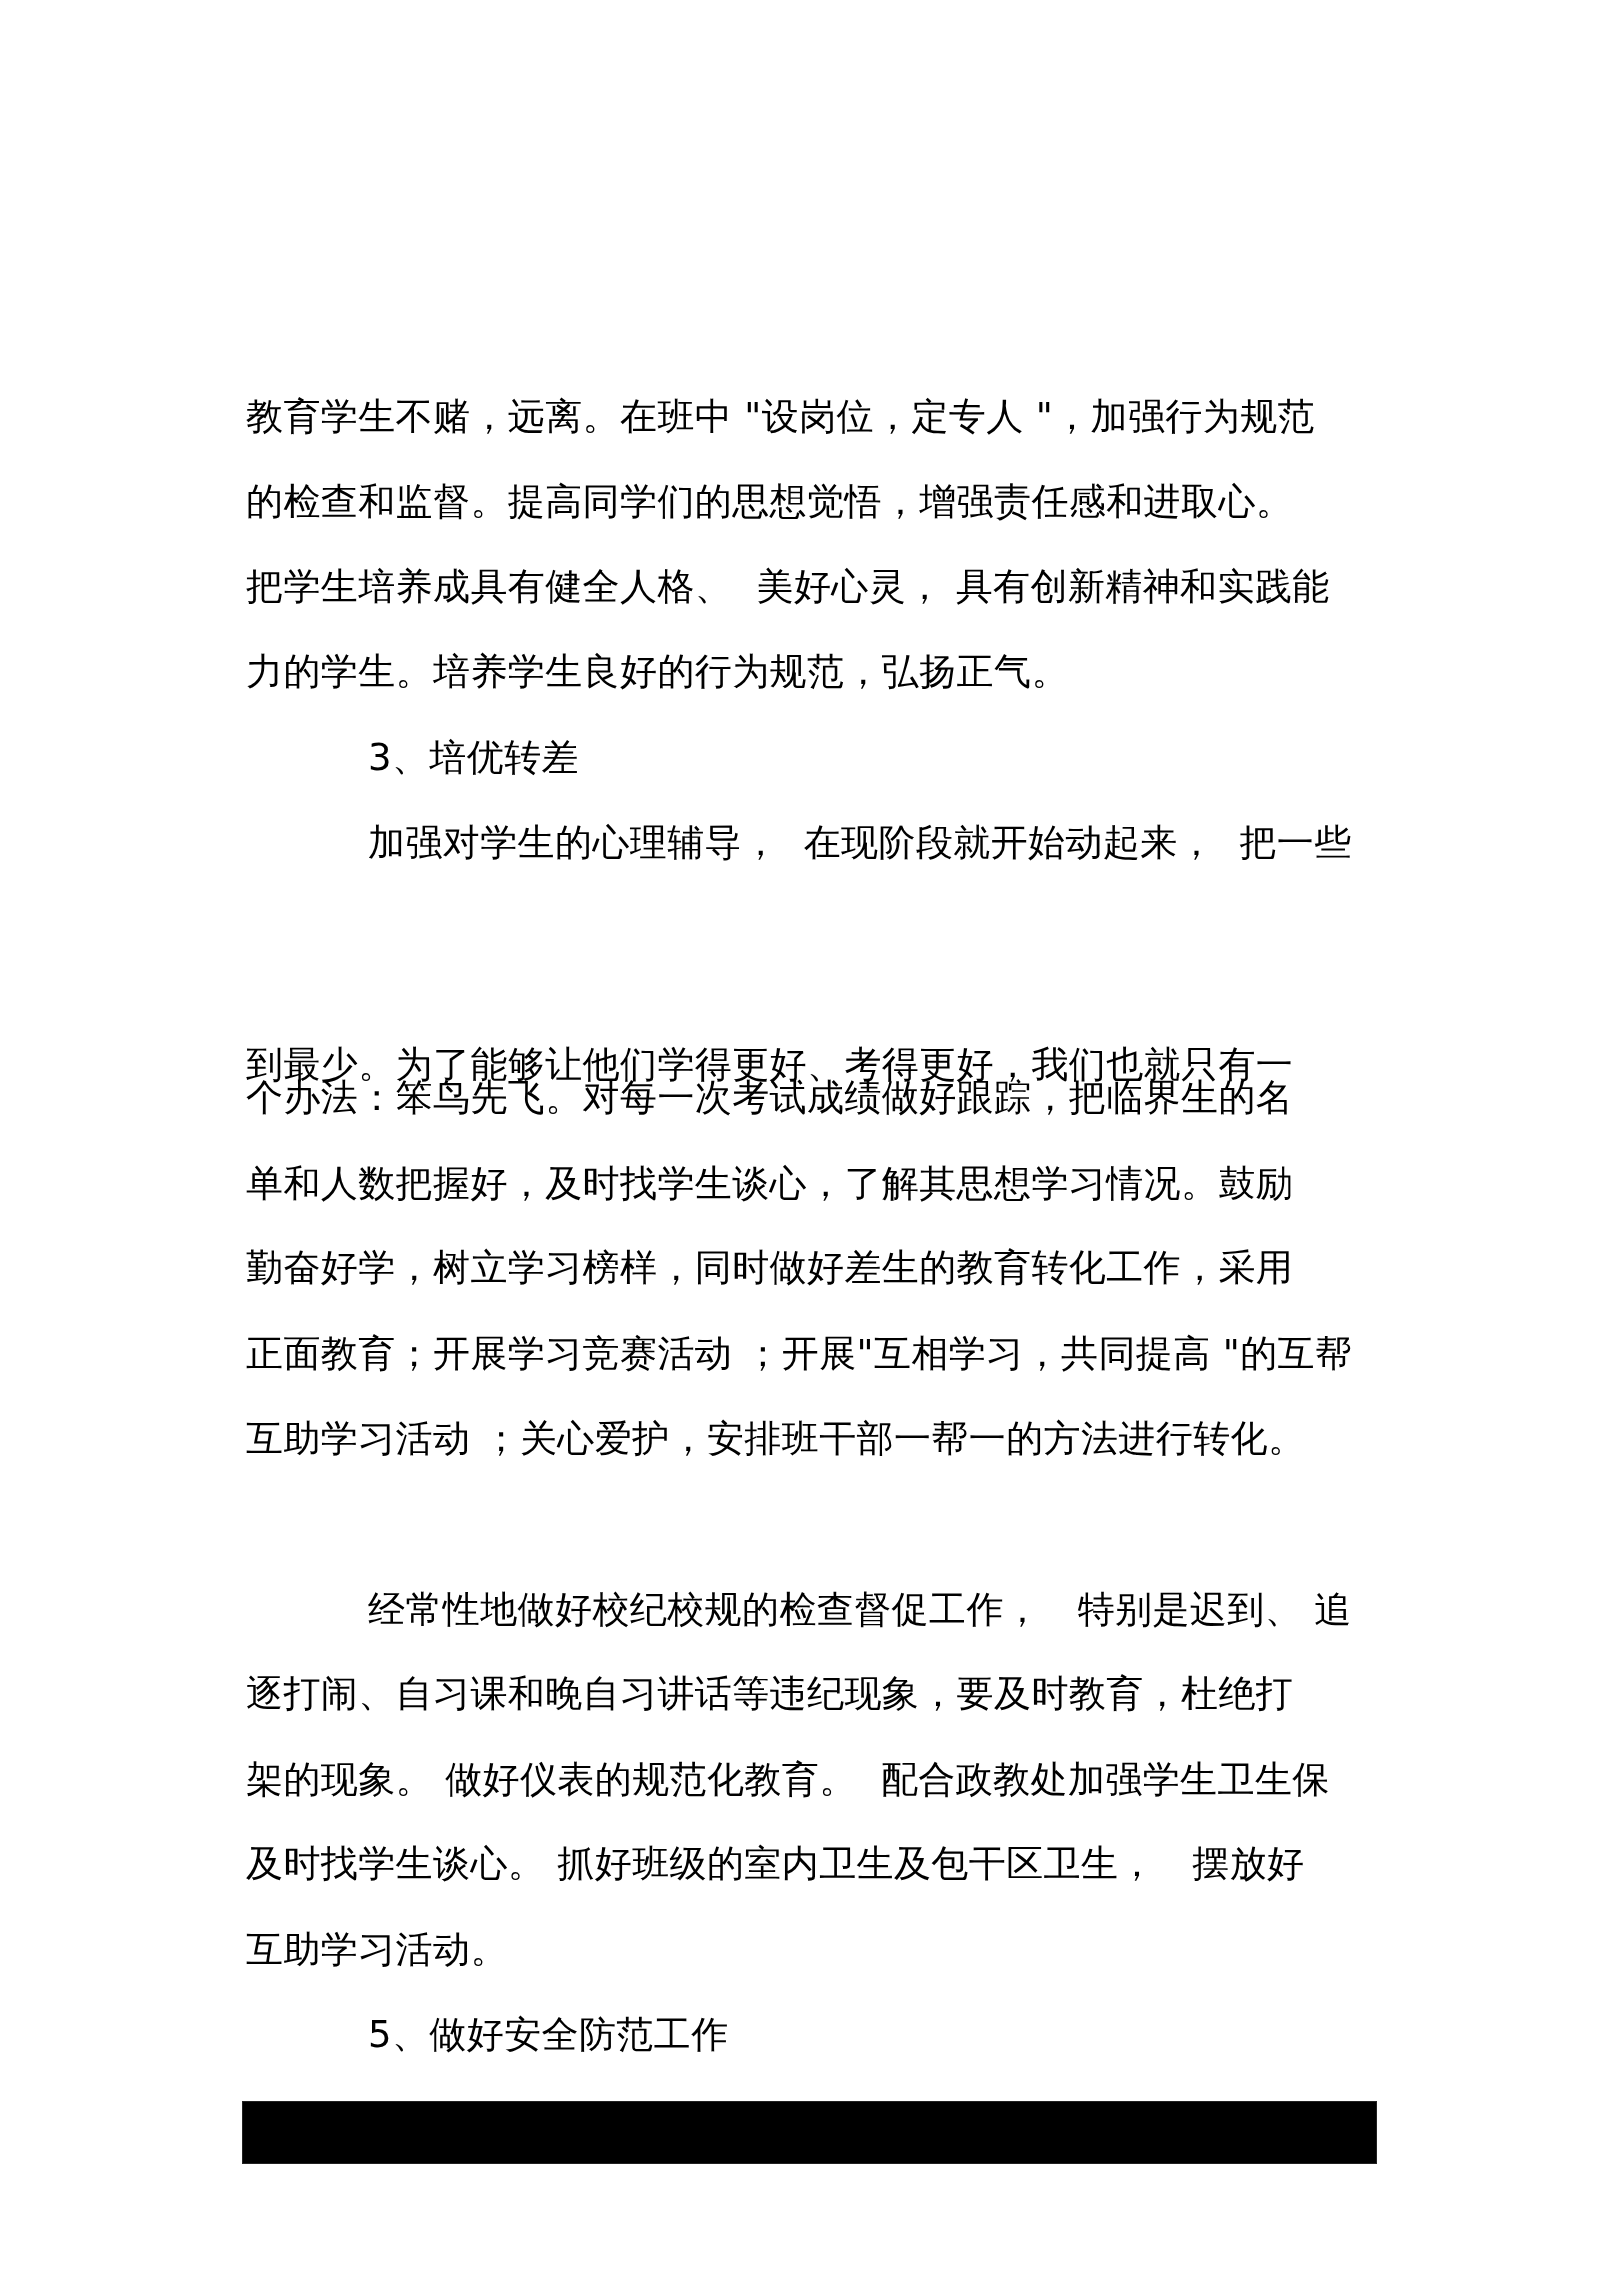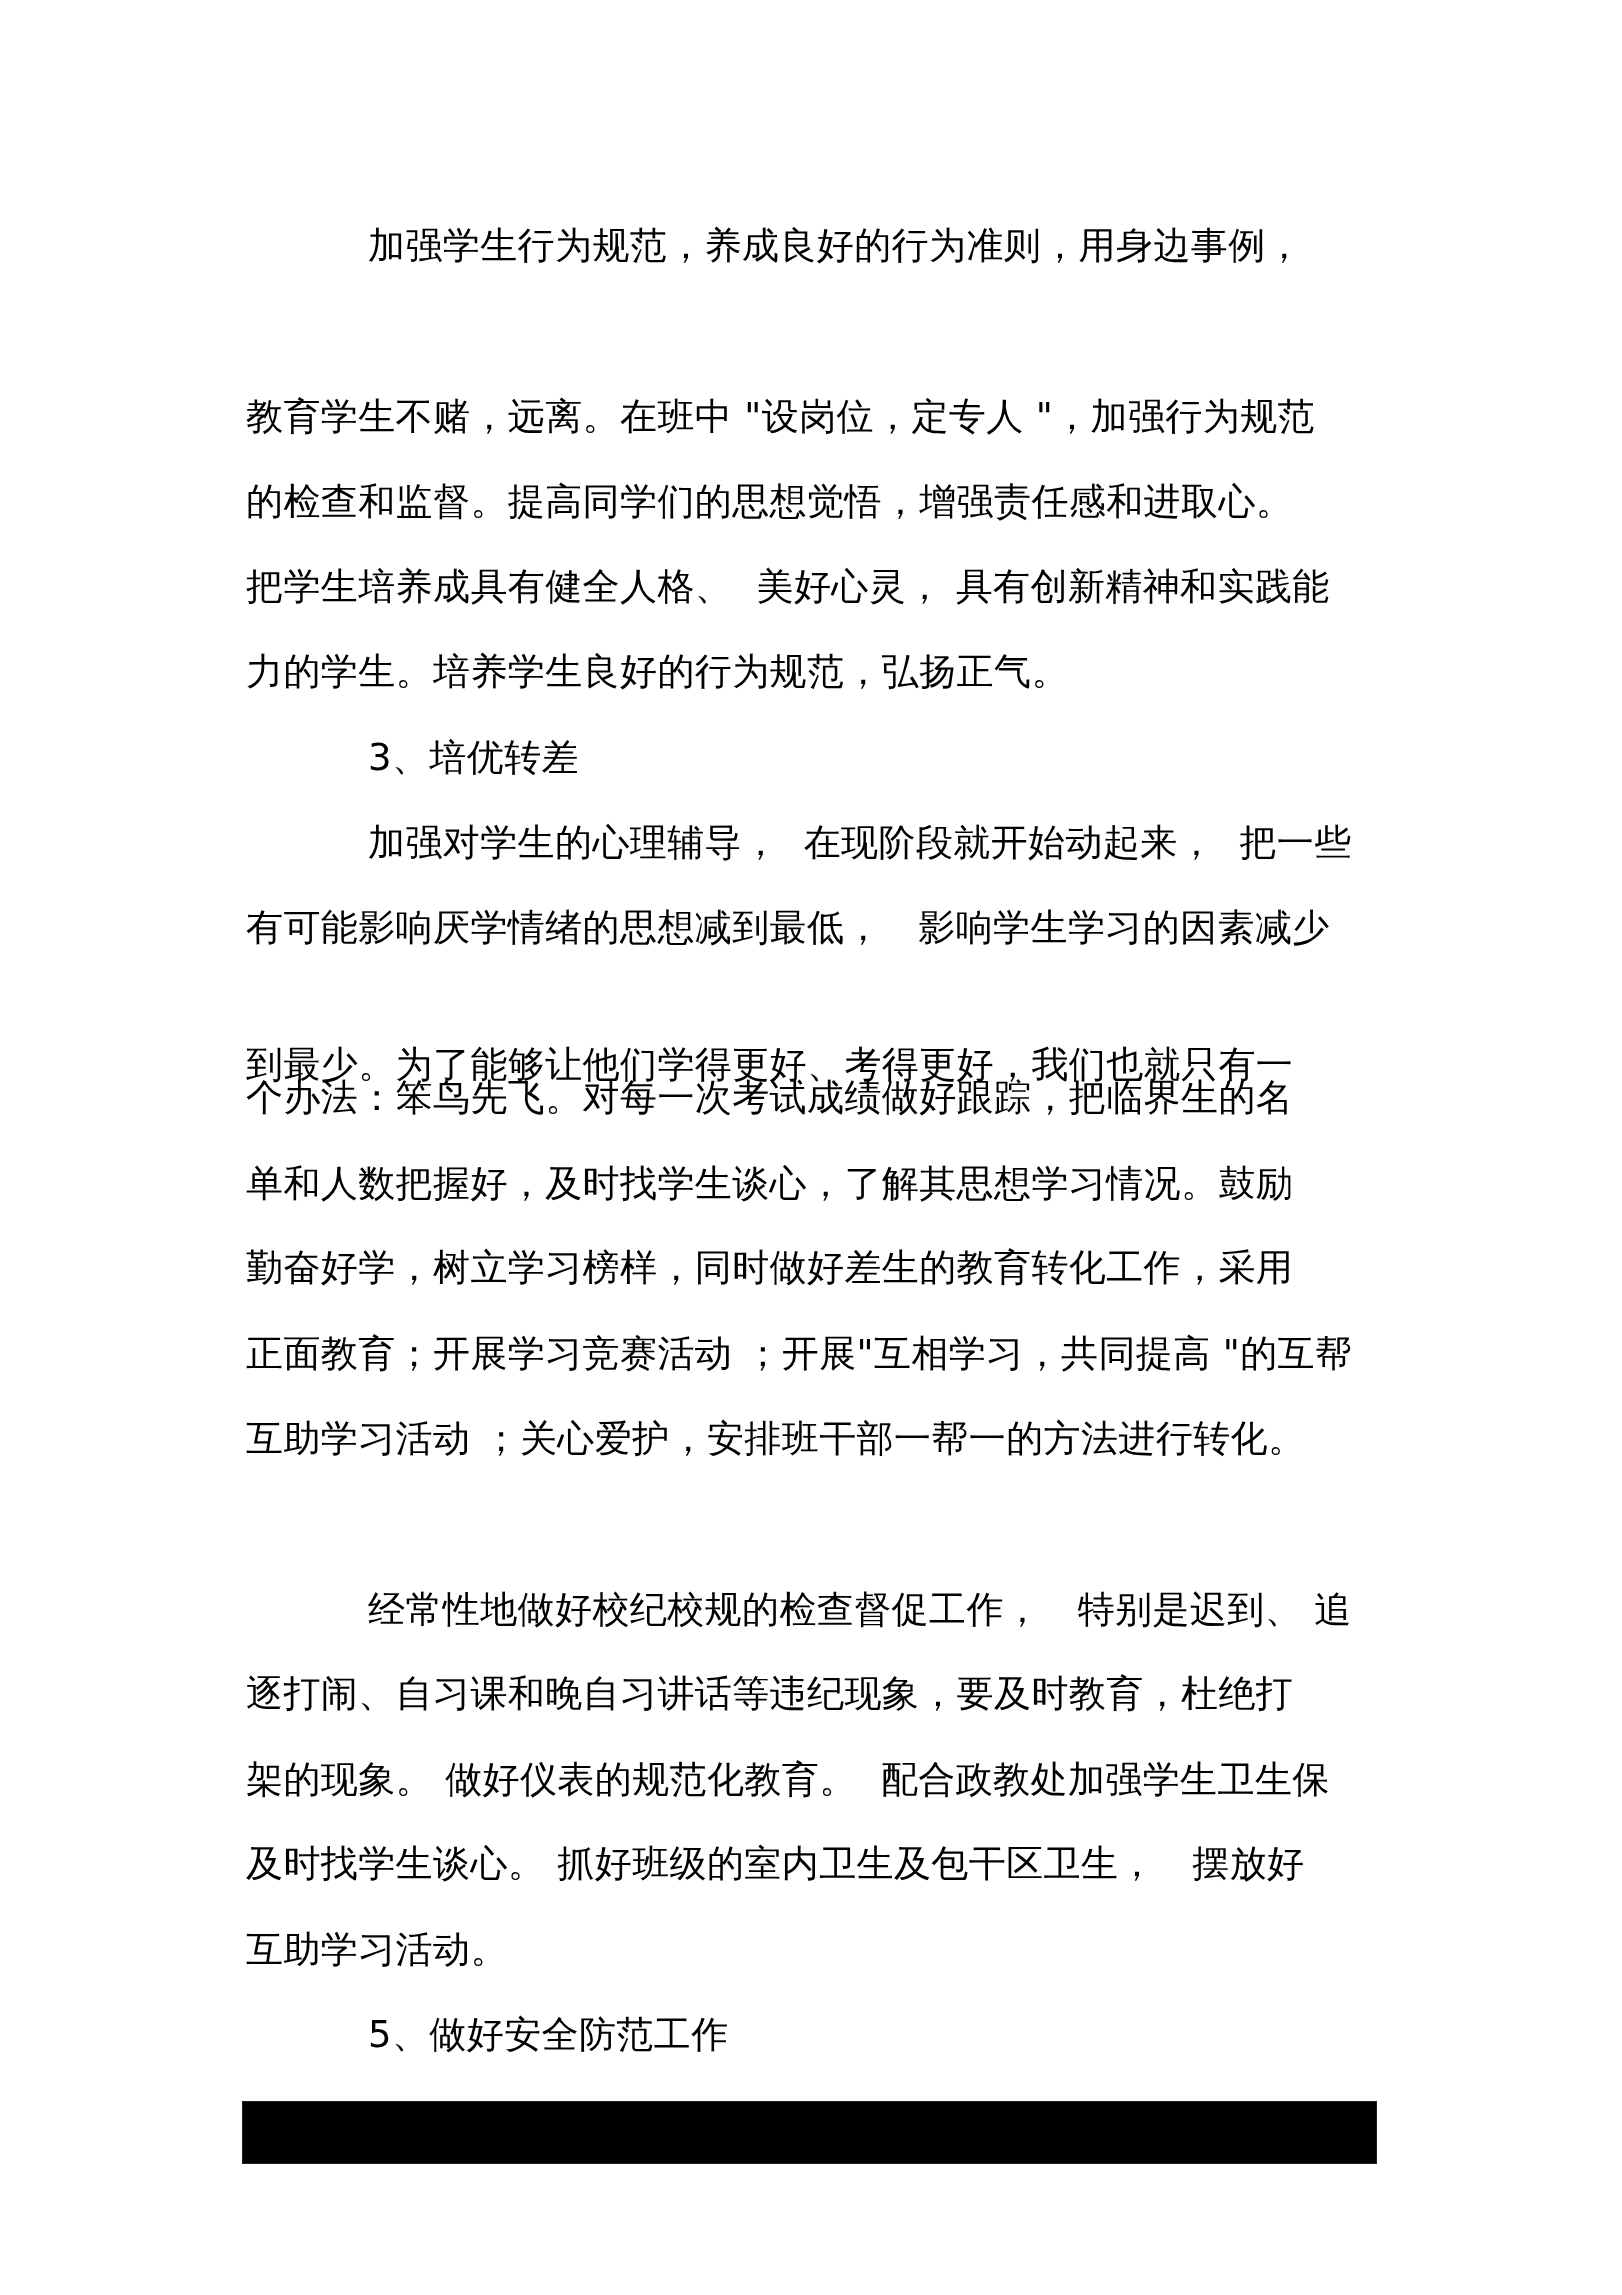--- a/index.html
+++ b/index.html
@@ -43,28 +43,26 @@
     height: 63px;
     background: #000000;
     border: 0.8px solid #222222;
     box-sizing: border-box;
   }
 </style>
 </head>
 <body>
 
 <div class="page">
-  <div class="line indent" style="top:221px">加强学生行为规范，养成良好的行为准则，用身边事例，</div>
   <div class="line" style="top:392px">教育学生不赌，远离。在班中 "设岗位，定专人 "，加强行为规范</div>
   <div class="line" style="top:477px">的检查和监督。提高同学们的思想觉悟，增强责任感和进取心。</div>
   <div class="line" style="top:562px">把学生培养成具有健全人格、  美好心灵， 具有创新精神和实践能</div>
   <div class="line" style="top:647px">力的学生。培养学生良好的行为规范，弘扬正气。</div>
   <div class="line indent" style="top:733px">3、培优转差</div>
   <div class="line indent" style="top:818px">加强对学生的心理辅导，  在现阶段就开始动起来，  把一些</div>
-  <div class="line" style="top:903px">有可能影响厌学情绪的思想减到最低，   影响学生学习的因素减少</div>
   <div class="line" style="top:1040px">到最少。为了能够让他们学得更好、考得更好，我们也就只有一</div>
   <div class="line" style="top:1073px">个办法：笨鸟先飞。对每一次考试成绩做好跟踪，把临界生的名</div>
   <div class="line" style="top:1159px">单和人数把握好，及时找学生谈心，了解其思想学习情况。鼓励</div>
   <div class="line" style="top:1243px">勤奋好学，树立学习榜样，同时做好差生的教育转化工作，采用</div>
   <div class="line" style="top:1329px">正面教育；开展学习竞赛活动 ；开展"互相学习，共同提高 "的互帮</div>
   <div class="line" style="top:1414px">互助学习活动 ；关心爱护，安排班干部一帮一的方法进行转化。</div>
   <div class="line indent" style="top:1585px">经常性地做好校纪校规的检查督促工作，   特别是迟到、 追</div>
   <div class="line" style="top:1669px">逐打闹、自习课和晚自习讲话等违纪现象，要及时教育，杜绝打</div>
   <div class="line" style="top:1755px">架的现象。 做好仪表的规范化教育。  配合政教处加强学生卫生保</div>
   <div class="line" style="top:1839px">及时找学生谈心。 抓好班级的室内卫生及包干区卫生，   摆放好</div>

